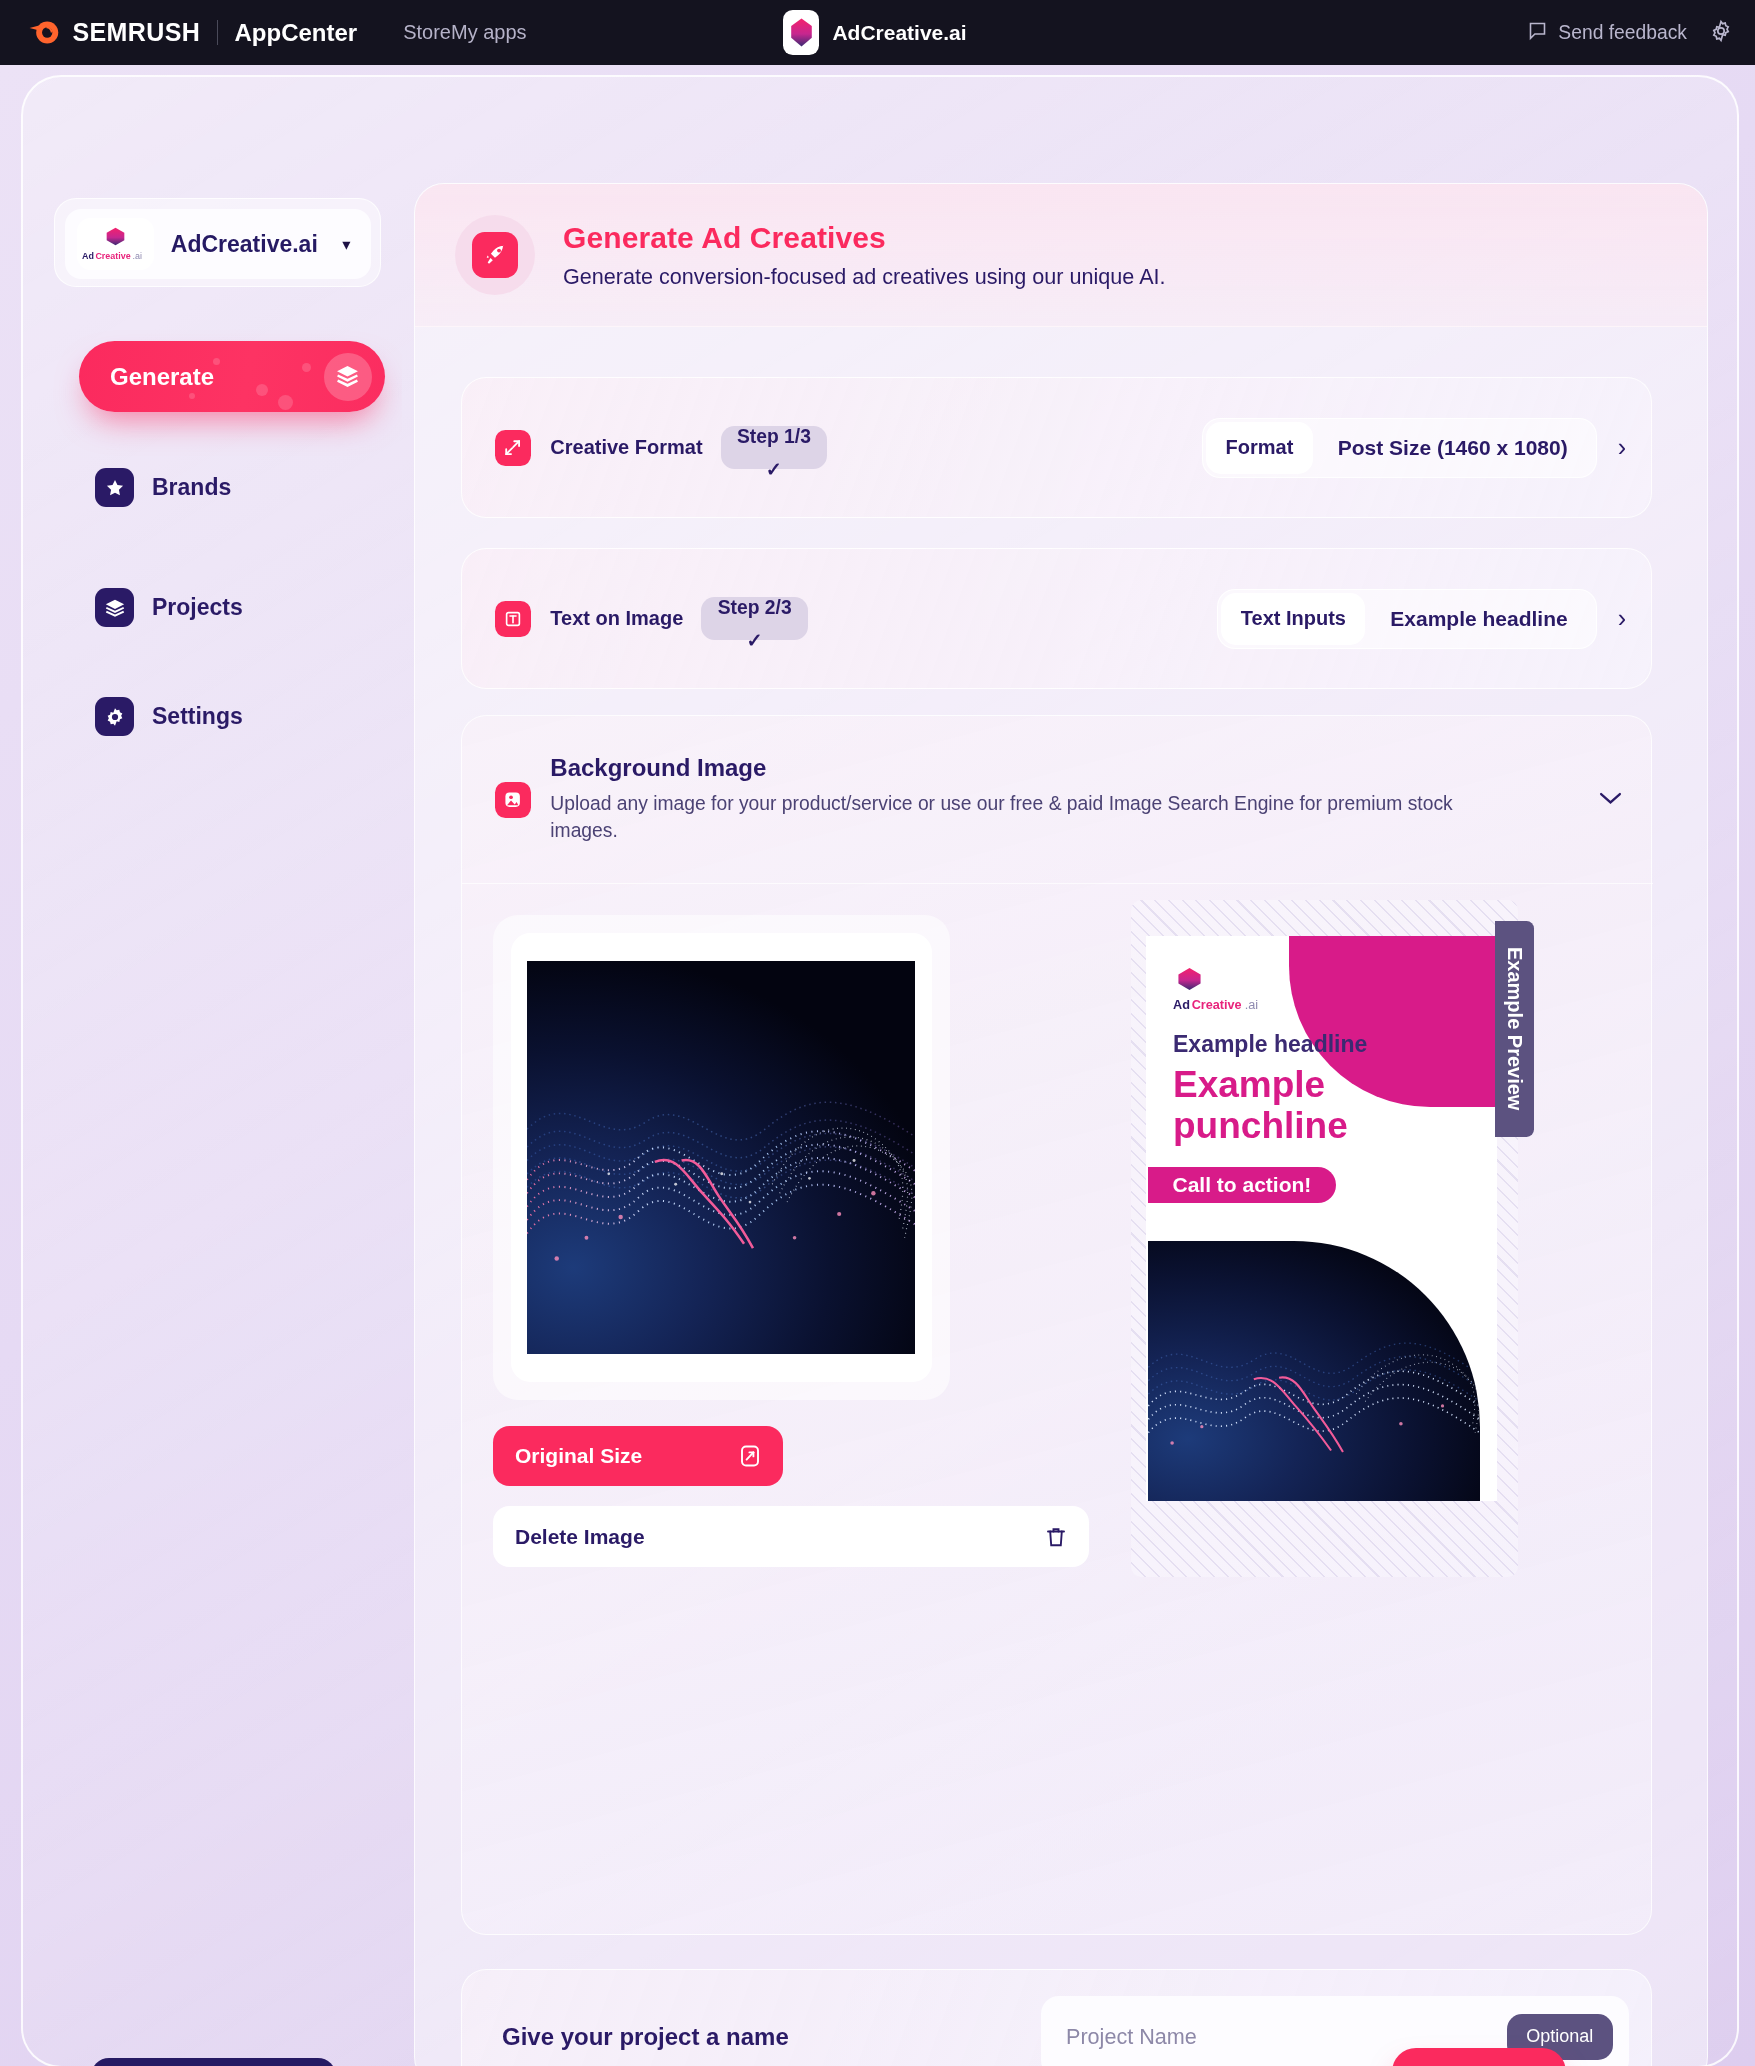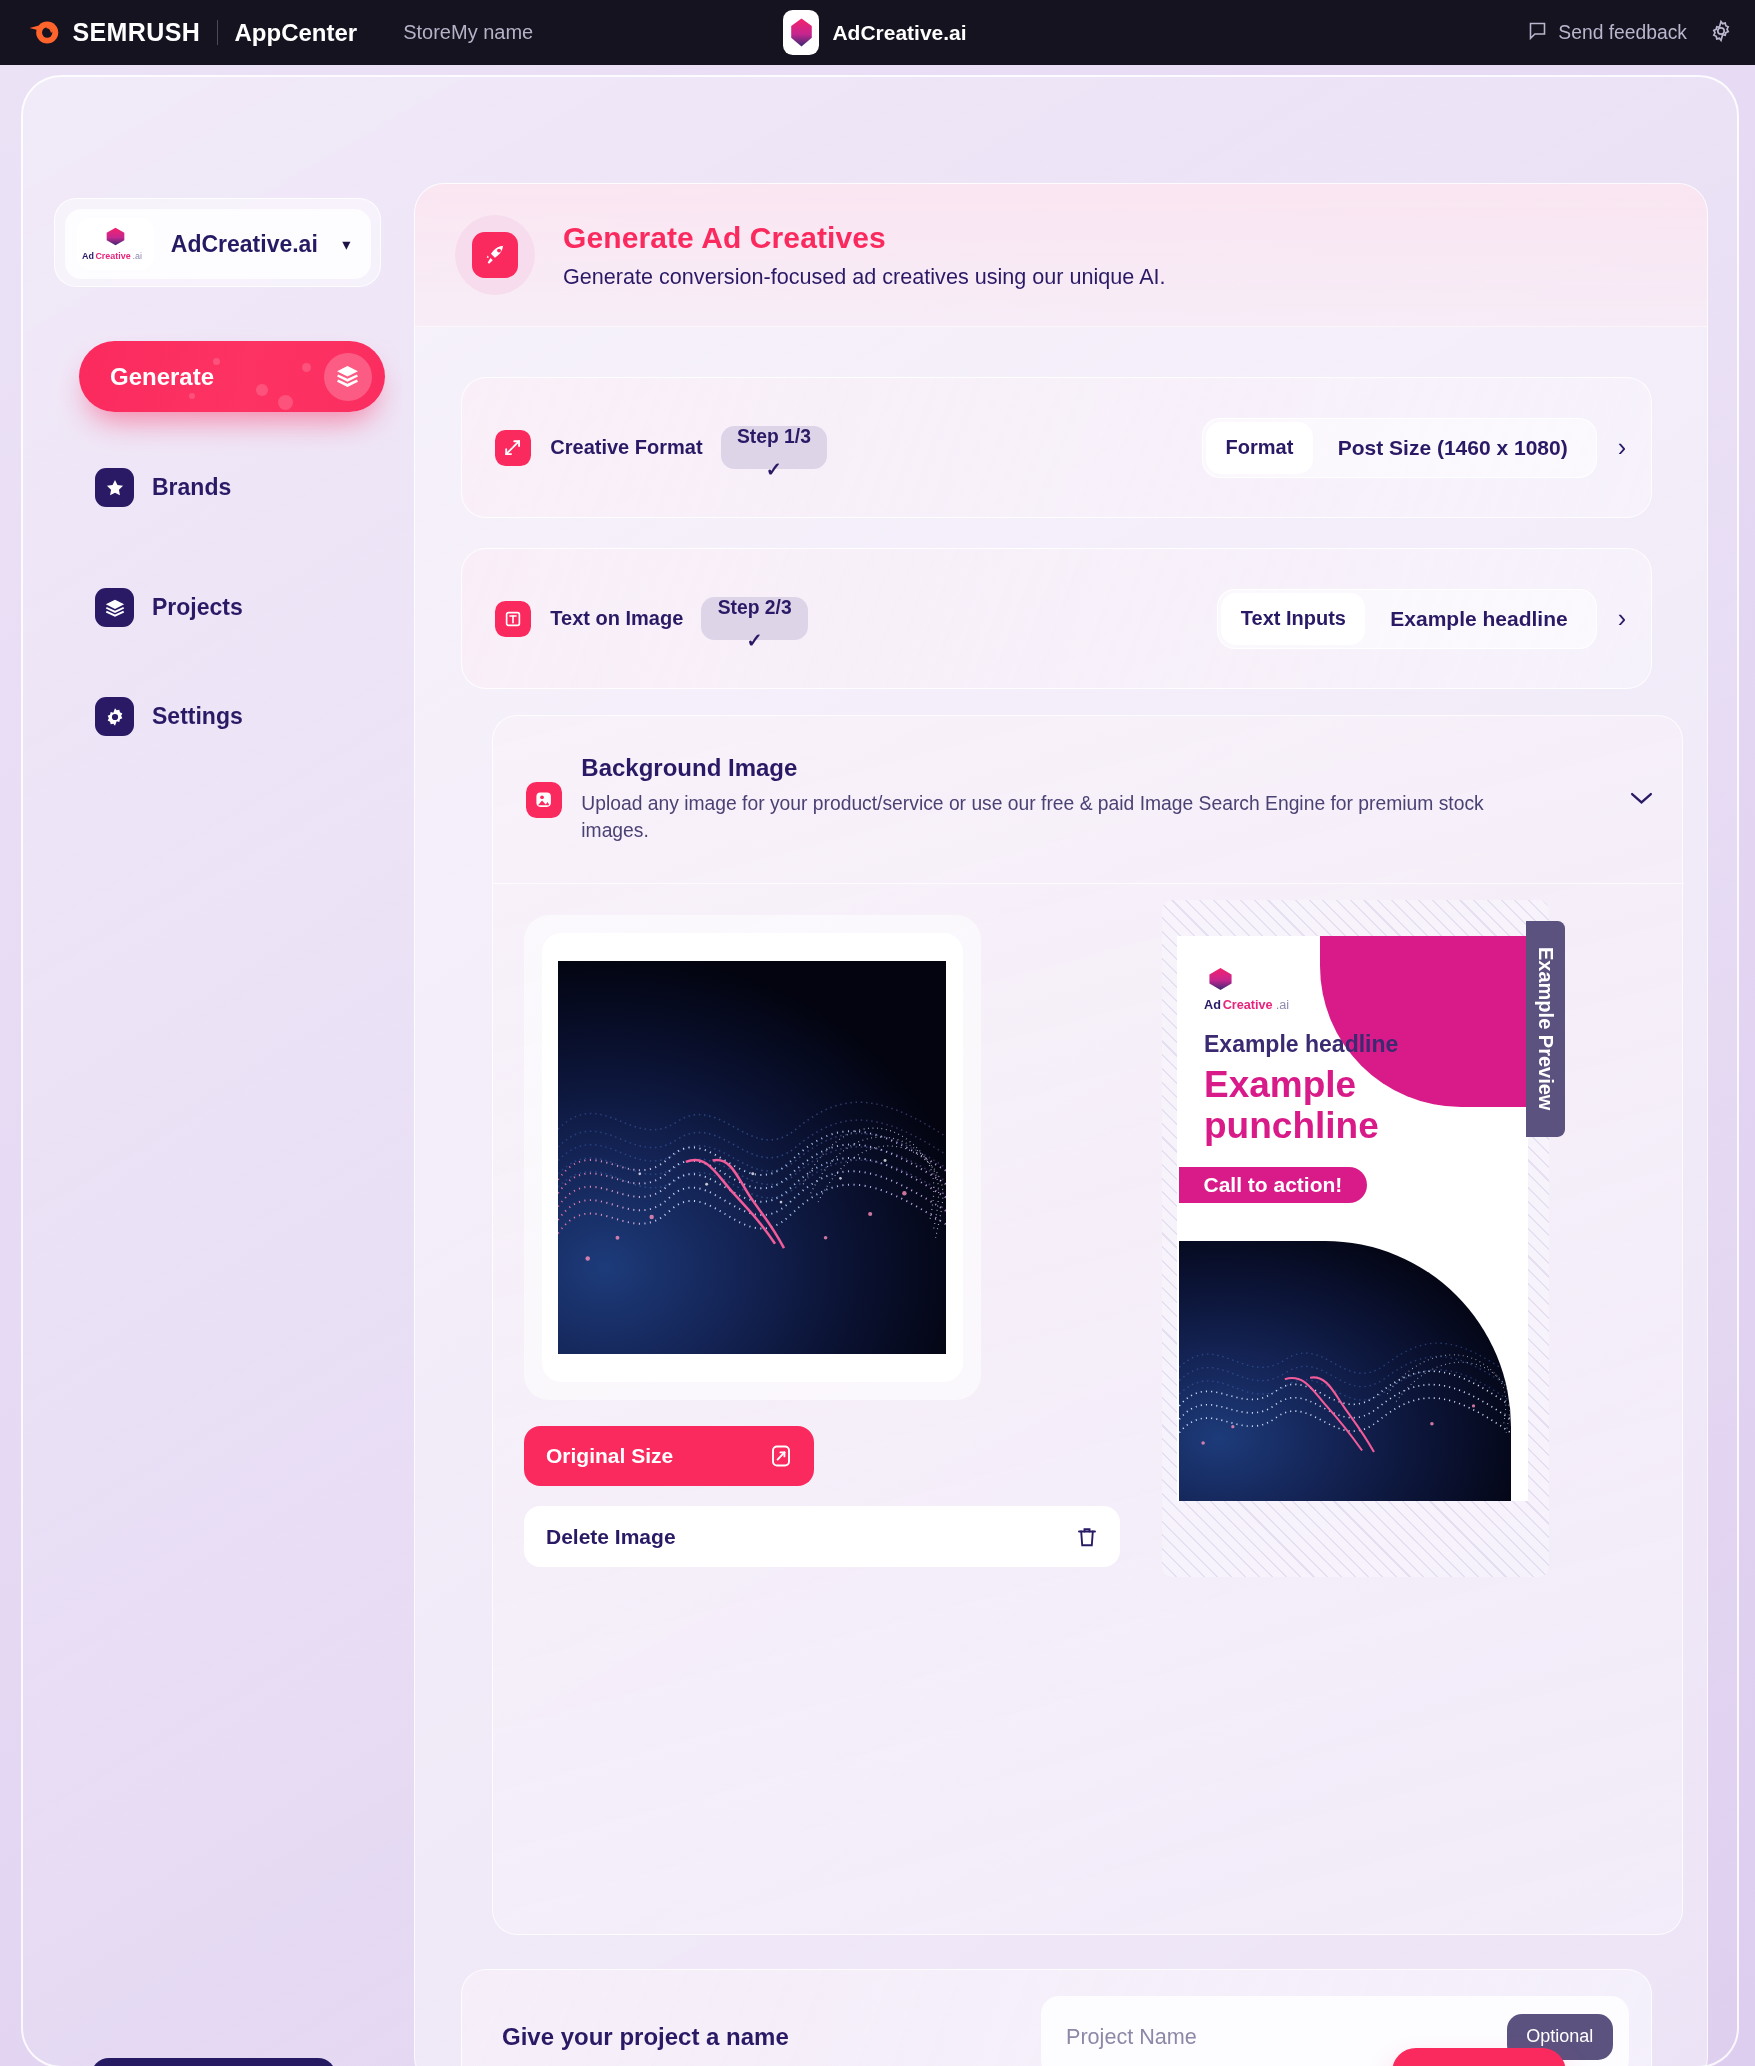--- a/index.html
+++ b/index.html
@@ -184,21 +184,20 @@
   }
   .val-txt { color: #2a1a66; font-size: 21px; font-weight: bold; padding: 0 25px; white-space: nowrap; }
   .step-chev { margin-right: 25px; color: #2a1a66; font-size: 25px; flex: none; }
 
   
   .bg-card {
     position: absolute; left: 46px; top: 531px; width: 1191px; height: 1220px;
     background: linear-gradient(165deg, rgba(250,242,249,.60), rgba(246,242,252,.50));
     border: 1.5px solid rgba(255,255,255,.8);
     border-radius: 25px;
-    margin-left: 31px;
   }
   .bg-head {
     position: absolute; left: 0; top: 0; width: 1191px; height: 168px;
     border-bottom: 1.5px solid rgba(255,255,255,.7);
     display: flex; align-items: center;
   }
   .bg-ico {
     margin-left: 33px; width: 36px; height: 36px; border-radius: 10.4px;
     background: #fb2a5e; display: flex; align-items: center; justify-content: center;
     flex: none;
@@ -322,21 +321,21 @@
         <circle cx="26" cy="17" r="7" fill="#14131f"></circle>
         <path d="M25 10 A7 7 0 0 1 32 17" stroke="#ff642d" stroke-width="2.4" fill="none"></path>
       </svg>
     </span>
     <span class="sem-word">SEMRUSH</span>
   </div>
   <div class="sem-div"></div>
   <span class="sem-app">AppCenter</span>
   <div class="topnav">
     <a href="#">Store</a>
-    <a href="#">My name</a>
+    <a href="#">My apps</a>
   </div>
   <div class="app-center-id">
     <div class="app-chip">
       <svg width="25" height="31" viewBox="0 0 34 42">
         <defs>
             <linearGradient id="g1" x1="0" y1="0" x2="0" y2="1">
           <stop offset="0%" stop-color="#f4216c"></stop>
               <stop offset="55%" stop-color="#c7268f"></stop>
               <stop offset="100%" stop-color="#3a2a72"></stop>
         </linearGradient>

